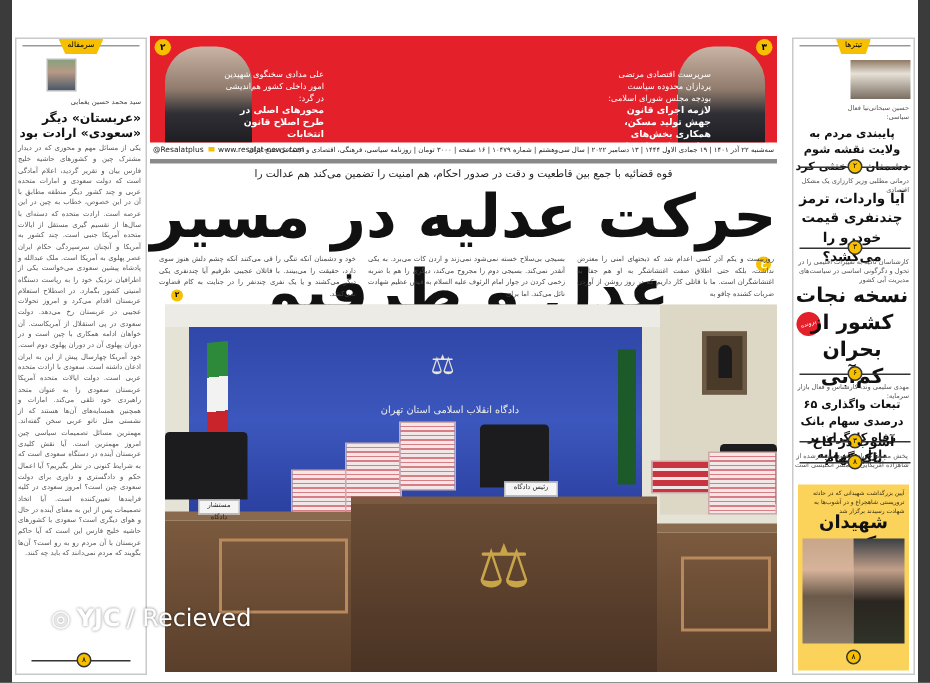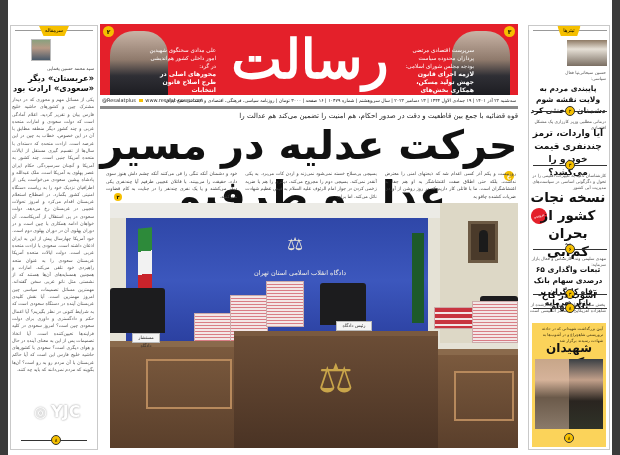--- a/index.html
+++ b/index.html
@@ -25,21 +25,21 @@
   .badge-num { position: absolute; top: 2px; width: 11px; height: 11px; border-radius: 50%; background: #f6c000; color: #000; font-size: 6px; text-align: center; line-height: 11px; font-weight: bold; }
   .teaser.left .badge-num { left: 3px; }
   .teaser.right .badge-num { right: 3px; }
 
   .dateline { position: absolute; left: 100px; top: 96px; width: 418px; height: 9px; font-size: 4.6px; color: #222; line-height: 9px; white-space: nowrap; overflow: hidden; }
   .dateline .handle { position: absolute; left: 2px; top: 0; direction: ltr; font-size: 5px; }
   .dateline .info { position: absolute; right: 2px; top: 0; }
   .dateline .dot { display: inline-block; width: 4px; height: 3px; background: #f6c000; margin: 0 2px; vertical-align: middle; }
   .rule { position: absolute; left: 100px; top: 106px; width: 418px; height: 3px; background: #8a8a8a; }
 
-  .kicker { position: absolute; left: 100px; top: 112px; width: 418px; text-align: right; font-size: 7px; color: #222; }
+  .kicker { position: absolute; left: 100px; top: 112px; width: 418px; text-align: center; font-size: 7px; color: #222; }
   .headline { position: absolute; left: 100px; top: 120px; width: 418px; text-align: center; font-size: 40px; font-weight: bold; color: #111; line-height: 50px; letter-spacing: -1px; }
 
   .body-cols { position: absolute; left: 106px; top: 170px; width: 410px; height: 30px; display: flex; gap: 8px; }
   .body-cols .col { flex: 1; font-size: 4.6px; line-height: 7.5px; color: #444; text-align: justify; overflow: hidden; }
   .cont-badge { position: absolute; left: 114px; top: 193px; width: 8px; height: 8px; border-radius: 50%; background: #f6c000; font-size: 5px; text-align: center; line-height: 8px; font-weight: bold; color: #000; }
   .lead-badge { position: absolute; right: 7px; top: 171px; width: 10px; height: 10px; border-radius: 50%; background: #f6c000; font-size: 6px; text-align: center; line-height: 10px; color: #fff; font-weight: bold; }
 
   
   .photo-main { position: absolute; left: 110px; top: 203px; width: 408px; height: 245px; overflow: hidden; background: #e5e2d6; }
   .ph-wall { position: absolute; left: 16px; top: 15px; width: 302px; height: 125px; background: linear-gradient(180deg, #2f47a8 0%, #3c57bd 50%, #2b40a0 100%); }
@@ -101,21 +101,20 @@
 
 <div class="masthead">
   <div class="teaser left">
     <div class="photo"></div>
     <div class="badge-num">۲</div>
     <div class="ttext">
       <span>علی مدادی سخنگوی شهیدین امور داخلی کشور هم‌اندیشی در گرد:</span>
       <b>محورهای اصلی در طرح اصلاح قانون انتخابات</b>
     </div>
   </div>
-  <div class="logo">رسالت</div>
   <div class="teaser right">
     <div class="photo"></div>
     <div class="badge-num">۳</div>
     <div class="ttext">
       <span>سرپرست اقتصادی مرتضی پردازان محدوده سیاست بودجه مجلس شورای اسلامی:</span>
       <b>لازمه اجرای قانون جهش تولید مسکن، همکاری بخش‌های بنیادی و اقتصادی است</b>
     </div>
   </div>
 </div>
 
@@ -162,20 +161,21 @@
     <div class="ph-panel" style="left:16px;top:16px;width:60px;height:50px;"></div>
   </div>
   <div class="ph-scale">⚖</div>
   <div class="ph-nameplate" style="left:226px;top:118px;width:36px;height:10px;">رئیس دادگاه</div>
   <div class="ph-nameplate" style="left:22px;top:130px;width:28px;height:10px;">مستشار دادگاه</div>
 </div>
 
 <div class="watermark">
   <span class="wm-logo">◎</span>
   <span class="wm-brand">YJC</span>
+  <span>/ Recieved</span>
 </div>
 
 <div class="leftcol">
   <div class="col-rule" style="left:4px;top:4px;width:78px;"></div>
   <div class="col-tag">سرمقاله</div>
   <div class="author-photo"></div>
   <div class="author-name">سید محمد حسین یغمایی</div>
   <div class="lc-title">«عربستان» دیگر «سعودی» ارادت بود</div>
   <div class="lc-body">یکی از مسائل مهم و محوری که در دیدار مشترک چین و کشورهای حاشیه خلیج فارس بیان و تقریر گردید، اعلام آمادگی است که دولت سعودی و امارات متحده عربی و چند کشور دیگر منطقه مطابق با آن در این خصوص، خطاب به چین در این عرصه است. ارادت متحده که دسته‌ای با سال‌ها از تقسیم گیری مستقل از ایالات متحده آمریکا جنبی است. چند کشور به آمریکا و آنچنان سرسپردگی حکام ایران عصر پهلوی به آمریکا است. ملک عبدالله و پادشاه پیشین سعودی می‌خواست یکی از اطرافیان نزدیک خود را به ریاست دستگاه امنیتی کشور بگمارد. در اصطلاح استعلام عربستان اقدام می‌کرد و امروز تحولات عجیبی در عربستان رخ می‌دهد. دولت سعودی در پی استقلال از آمریکاست. آن خواهان ادامه همکاری با چین است و در دوران پهلوی آن در دوران پهلوی دوم است. خود آمریکا چهارسال پیش از این به ایران اذعان داشته است. سعودی با ارادت متحده عربی است. دولت ایالات متحده آمریکا عربستان سعودی را به عنوان متحد راهبردی خود تلقی می‌کند. امارات و همچنین همسایه‌های آن‌ها هستند که از نشستی مثل ناتو عربی سخن گفته‌اند. مهمترین مسائل تصمیمات سیاسی چین امروز مهمترین است. آیا نقش کلیدی عربستان آینده در دستگاه سعودی است که به شرایط کنونی در نظر بگیریم؟ آیا اعمال حکم و دادگستری و داوری برای دولت سعودی چین است؟ امروز سعودی در کلیه فرایندها تعیین‌کننده است. آیا اتخاذ تصمیمات پس از این به معنای آینده در حال و هوای دیگری است؟ سعودی با کشورهای حاشیه خلیج فارس این است که آیا حاکم عربستان با آن مردم رو به رو است؟ آن‌ها بگویند که مردم نمی‌دانند که باید چه کنند.</div>
   <div class="lc-footer">

